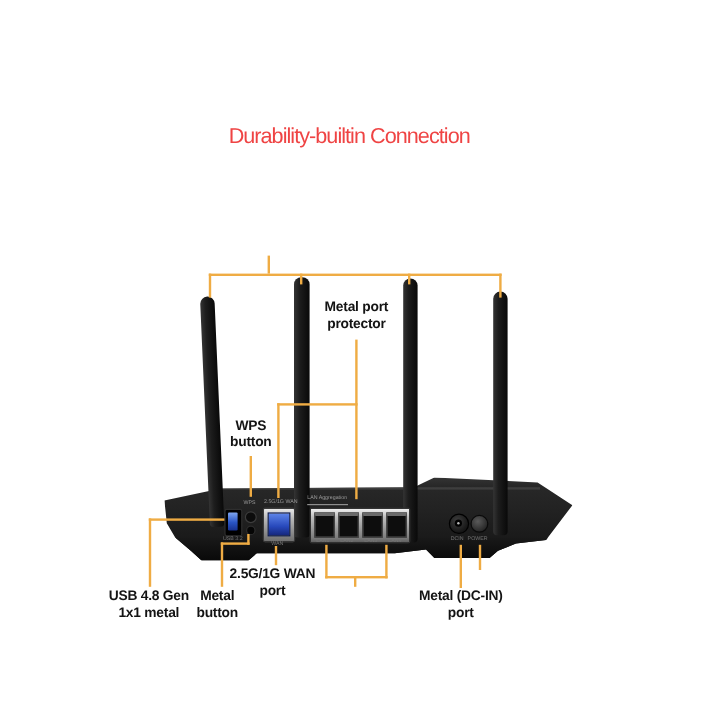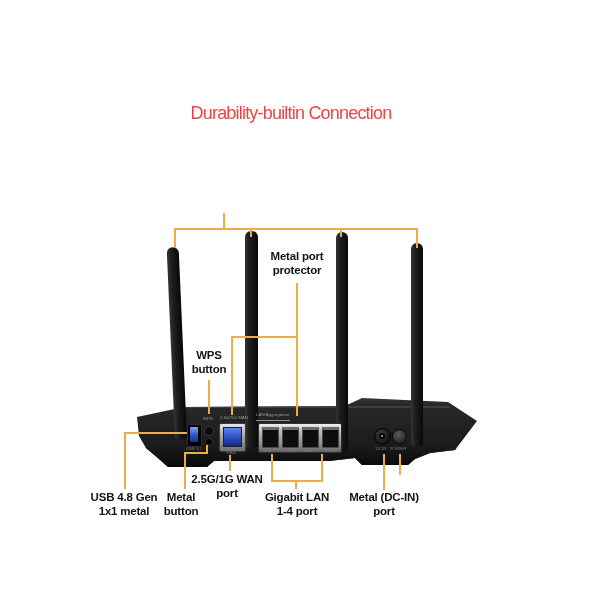--- a/index.html
+++ b/index.html
@@ -147,22 +147,18 @@
     <div>1x1 metal</div>
   </div>
   <div class="lbl" style="left:140px;top:490px;width:82px;">
     <div>Metal</div>
     <div>button</div>
   </div>
   <div class="lbl" style="left:165px;top:472px;width:124px;">
     <div>2.5G/1G WAN</div>
     <div>port</div>
   </div>
-  <div class="lbl" style="left:237px;top:490px;width:120px;">
-    <div>Gigabit LAN</div>
-    <div>1-4 port</div>
-  </div>
   <div class="lbl" style="left:322px;top:490px;width:124px;">
     <div>Metal (DC-IN)</div>
     <div>port</div>
   </div>
 
 </div>
 
 </body></html>

